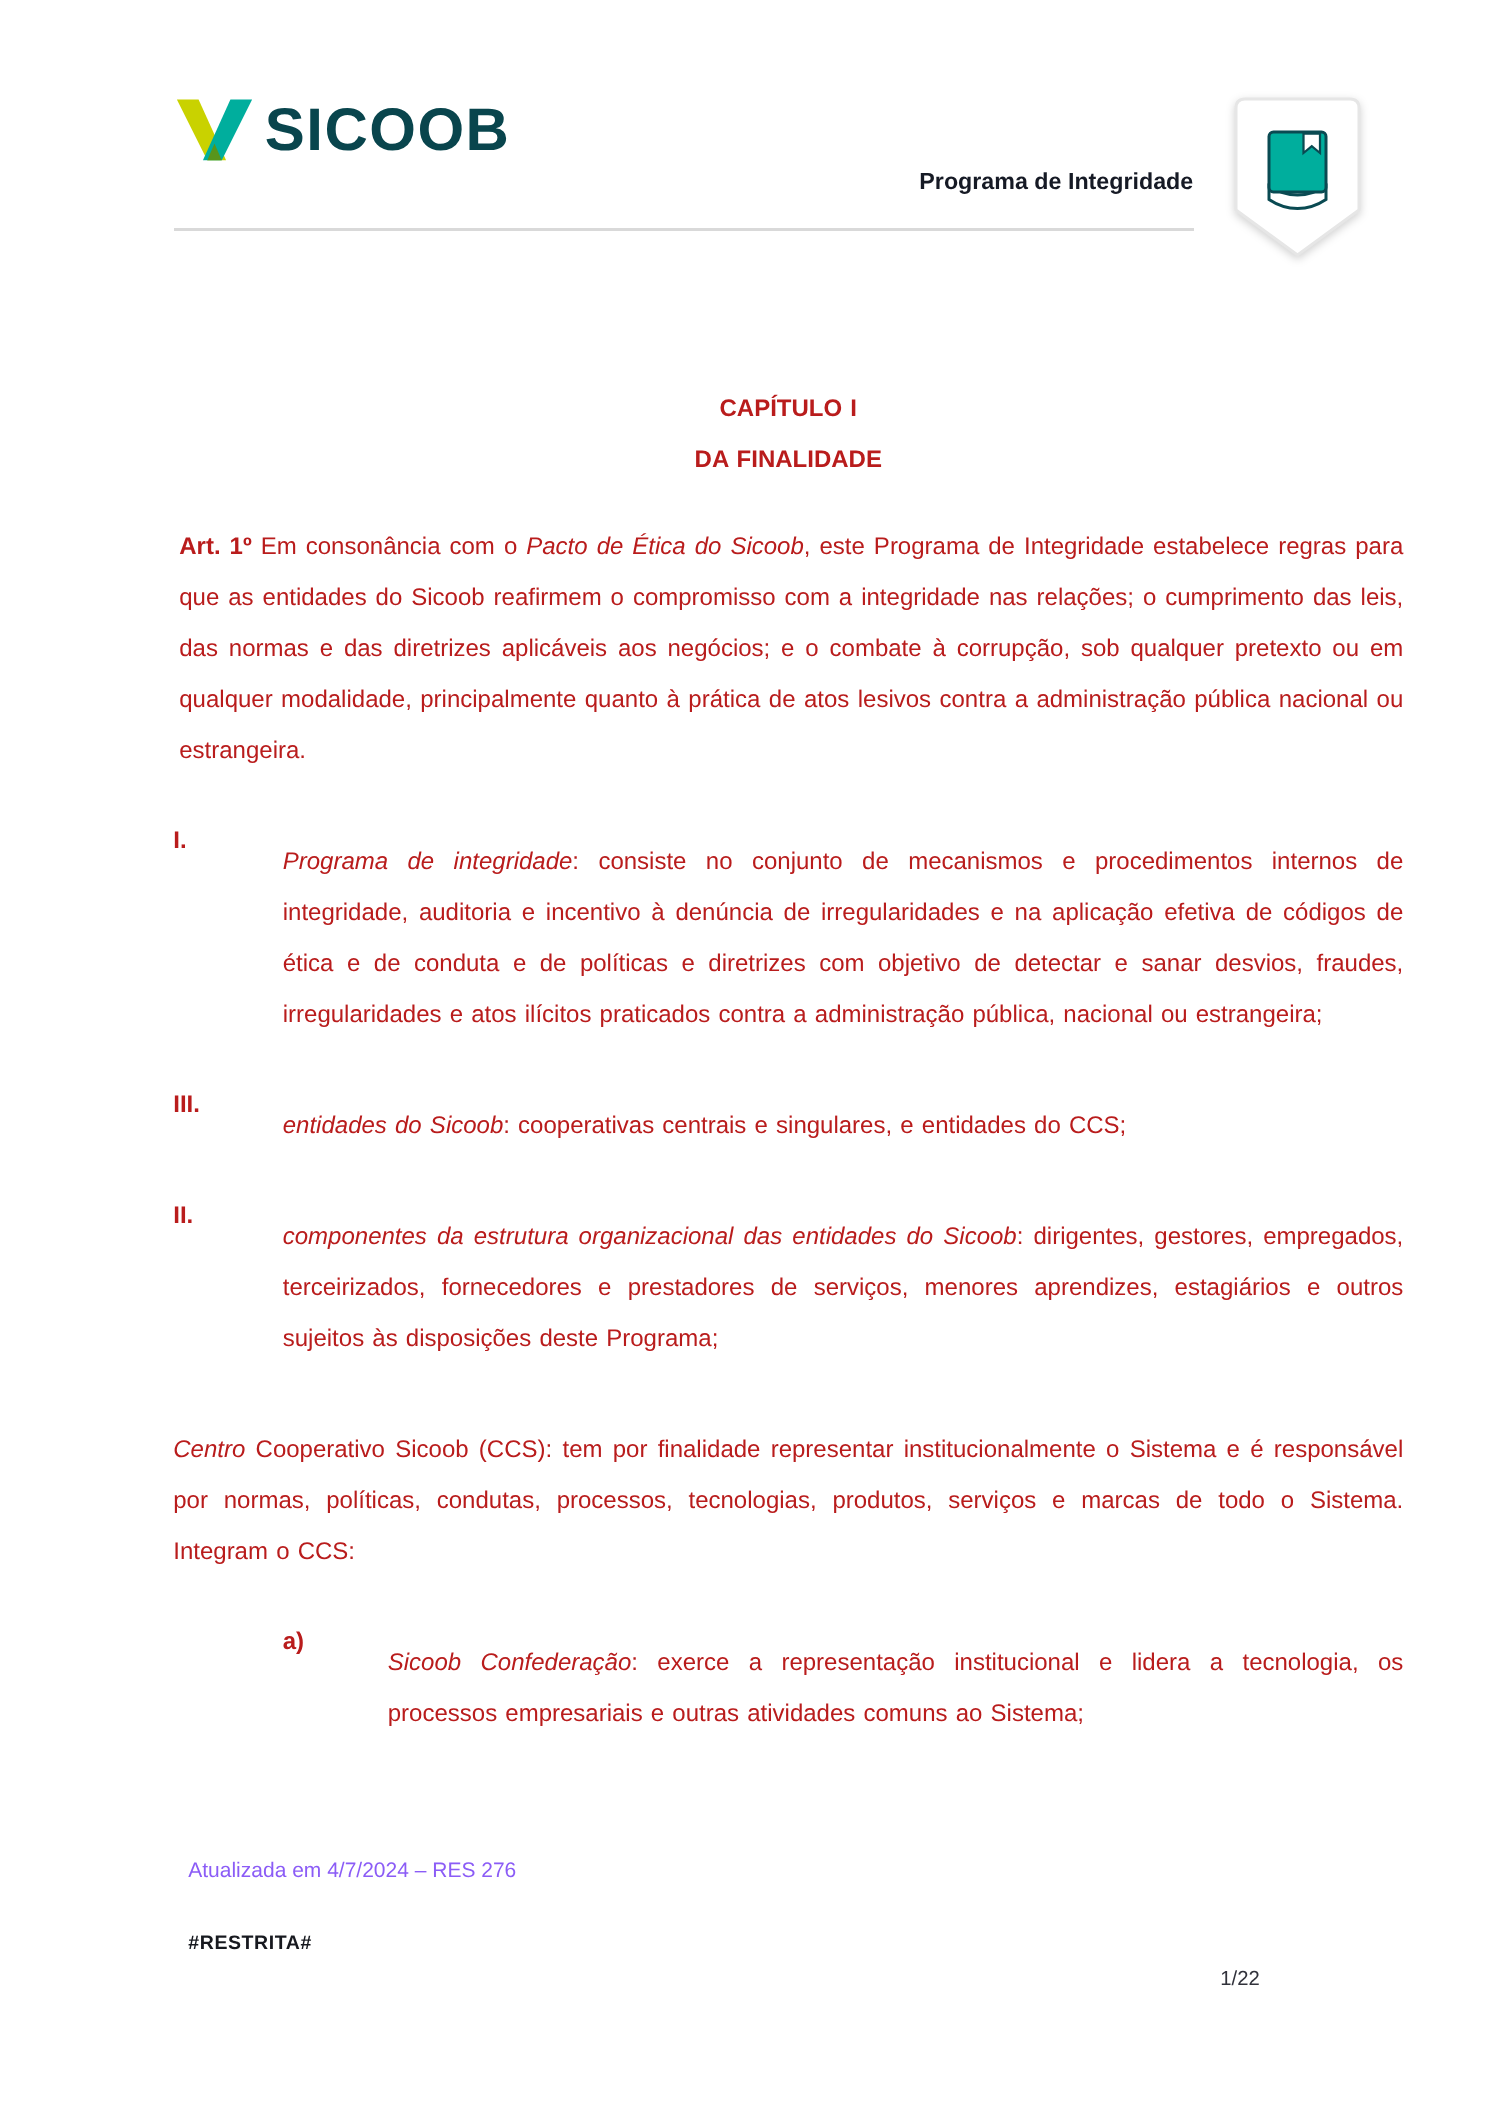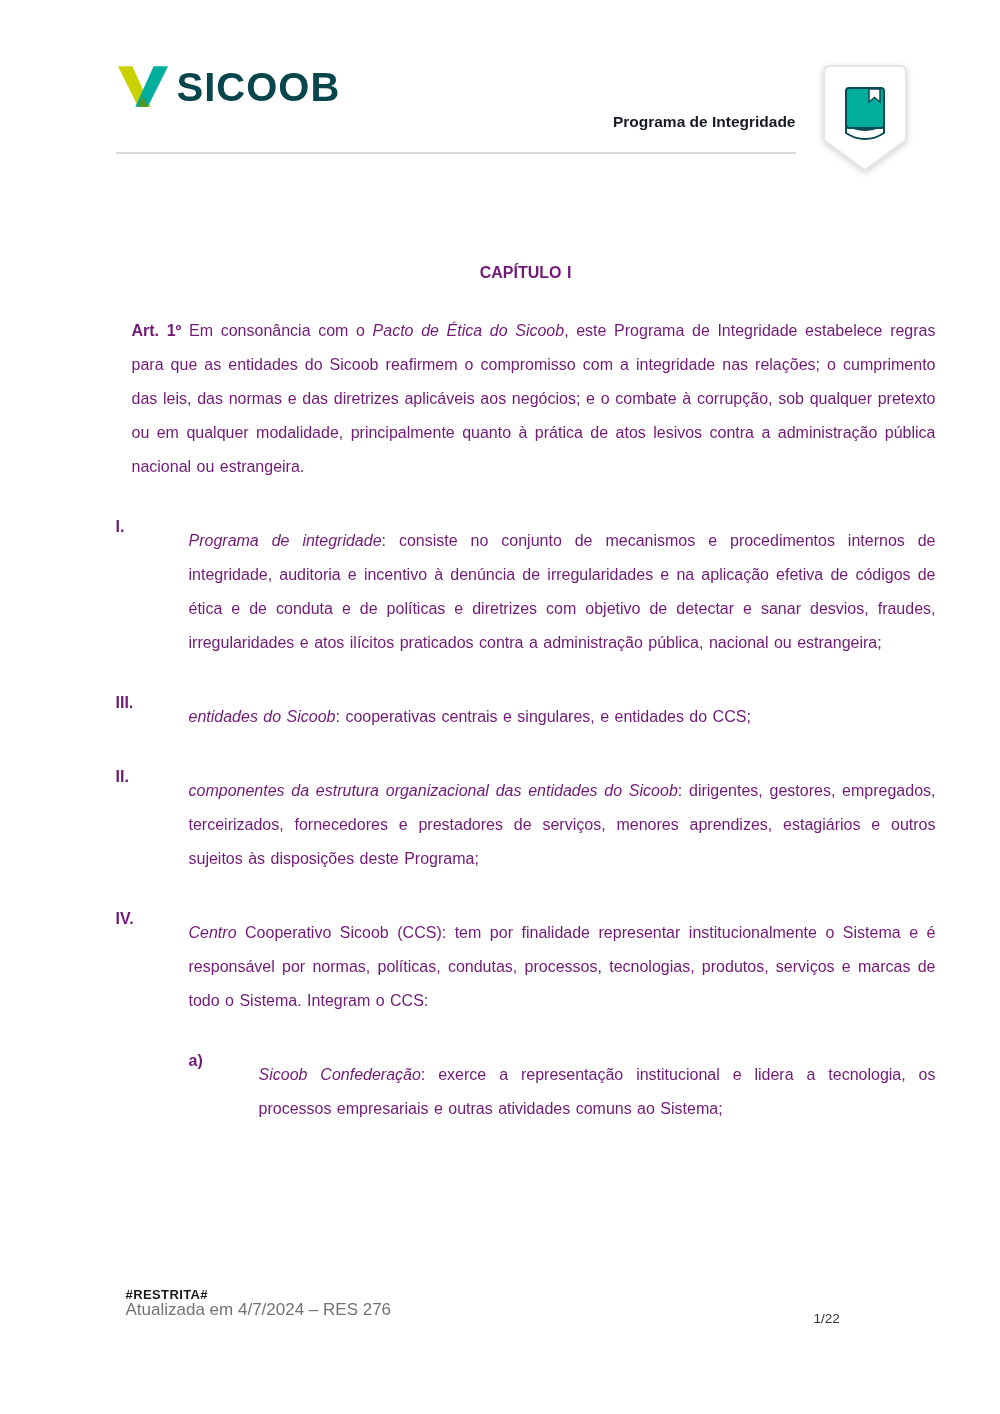--- a/index.html
+++ b/index.html
@@ -59,32 +59,32 @@
   .badge svg { filter: drop-shadow(0 2px 3px rgba(0,0,0,0.18)); }
 
   
   .content {
     position: absolute;
     left: 95px;
     top: 256px;
     width: 820px;
     font-size: 16px;
     line-height: 34px;
-    color: #701a75;
+    color: #b91c1c;
     word-spacing: 1px;
   }
   .content h2 {
     font-size: 16px;
     font-weight: 700;
     text-align: center;
     margin: 0;
   }
   .para {
     text-align: justify;
-    margin: 24px 0 0 16px;
+    margin: 24px 0 0 4px;
   }
   .para strong { font-weight: 700; }
   .item {
     display: flex;
     margin: 26px 0 0 0;
   }
   .item .num {
     flex: 0 0 73px;
     font-weight: 700;
   }
@@ -103,23 +103,23 @@
     left: 105px;
     top: 1287px;
     font-size: 13px;
     font-weight: 700;
     letter-spacing: 0.4px;
     color: #17191f;
   }
   .footer-updated {
     position: absolute;
     left: 105px;
-    top: 1300px;
-    font-size: 17px;
-    color: #737373;
+    top: 1238px;
+    font-size: 14px;
+    color: #8b5cf6;
   }
   .footer-page {
     position: absolute;
     left: 793px;
     top: 1311px;
     font-size: 13.5px;
     color: #31323B;
   }
 </style>
 </head>
@@ -147,41 +147,41 @@
           <path d="M2 36 C14 44 28 44 40 36 L40 45 C28 53 14 53 2 45 Z" fill="#ffffff" stroke="#0A4A52" stroke-width="2"></path>
           <rect x="2" y="0" width="38" height="40" rx="3" fill="#00AE9D" stroke="#0A4A52" stroke-width="2"></rect>
           <path d="M25 1 h11 v13 l-5.5 -4.5 -5.5 4.5 z" fill="#ffffff" stroke="#0A4A52" stroke-width="1.5"></path>
         </g>
       </svg>
     </div>
   </div>
 
   <main class="content">
     <h2>CAPÍTULO I</h2>
+    <h2>DA FINALIDADE</h2>
 
     <p class="para"><strong>Art. 1º</strong><span> Em consonância com o </span><em>Pacto de Ética do Sicoob</em><span>, este Programa de Integridade estabelece regras para que as entidades do Sicoob reafirmem o compromisso com a integridade nas relações; o cumprimento das leis, das normas e das diretrizes aplicáveis aos negócios; e o combate à corrupção, sob qualquer pretexto ou em qualquer modalidade, principalmente quanto à prática de atos lesivos contra a administração pública nacional ou estrangeira.</span></p>
 
 
     <div class="item">
       <span class="num">I.</span>
       <span class="itext"><em>Programa de integridade</em><span>: consiste no conjunto de mecanismos e procedimentos internos de integridade, auditoria e incentivo à denúncia de irregularidades e na aplicação efetiva de códigos de ética e de conduta e de políticas e diretrizes com objetivo de detectar e sanar desvios, fraudes, irregularidades e atos ilícitos praticados contra a administração pública, nacional ou estrangeira;</span></span>
     </div>
 
     <div class="item">
       <span class="num">III.</span>
       <span class="itext"><em>entidades do Sicoob</em><span>: cooperativas centrais e singulares, e entidades do CCS;</span></span>
     </div>
 
     <div class="item">
       <span class="num">II.</span>
       <span class="itext"><em>componentes da estrutura organizacional das entidades do Sicoob</em><span>: dirigentes, gestores, empregados, terceirizados, fornecedores e prestadores de serviços, menores aprendizes, estagiários e outros sujeitos às disposições deste Programa;</span></span>
     </div>
 
     <div class="item">
-      <span class="num">IV.</span>
       <span class="itext"><em>Centro</em><span> Cooperativo Sicoob (CCS): tem por finalidade representar institucionalmente o Sistema e é responsável por normas, políticas, condutas, processos, tecnologias, produtos, serviços e marcas de todo o Sistema. Integram o CCS:</span></span>
     </div>
 
     <div class="item sub">
       <span class="num">a)</span>
       <span class="itext"><em>Sicoob Confederação</em><span>: exerce a representação institucional e lidera a tecnologia, os processos empresariais e outras atividades comuns ao Sistema;</span></span>
     </div>
   </main>
 
   <div>

